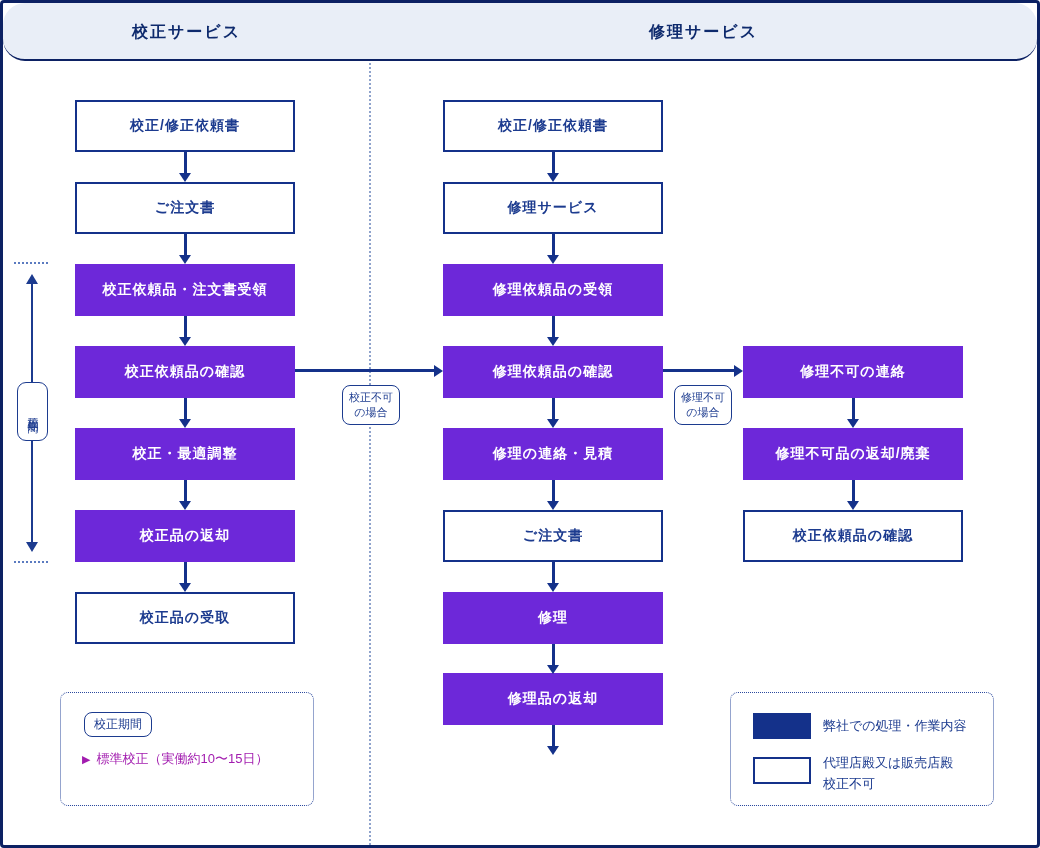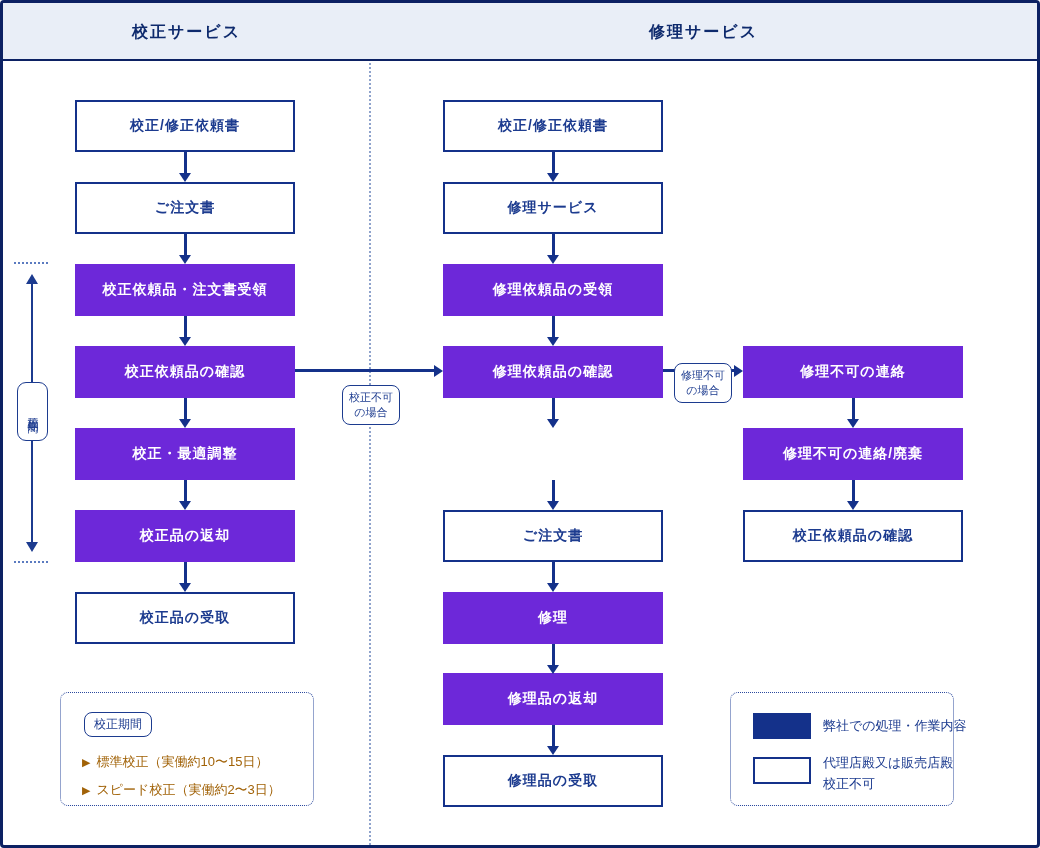--- a/index.html
+++ b/index.html
@@ -4,21 +4,21 @@
 <style>
   html,body { margin:0; padding:0; background:#ffffff; }
   * { box-sizing:border-box; }
   .canvas {
     position:relative; width:1040px; height:848px; background:#ffffff;
     border:3px solid #0c2163; border-radius:4px; overflow:hidden;
     font-family:"Liberation Sans","DejaVu Sans",sans-serif; color:#1c3b8f;
   }
   
   .header { position:absolute; top:0; left:0; right:0; height:58px;
-    background:#e9eef7; border-bottom:2px solid #0c2163; }
+    background:#e9eef7; border-bottom:2px solid #0c2163;border-radius:22px; }
   .header .title { position:absolute; top:0; height:58px; line-height:58px;
     text-align:center; font-size:16px; font-weight:bold; letter-spacing:2px; color:#0e2a6d; }
   .title-left  { left:0; width:367px; }
   .title-right { left:367px; right:0;font-family:Liberation Serif, serif; }
   .divider { position:absolute; top:0; bottom:0; left:366px; width:0;
     border-left:2px dotted #8fa3cc; z-index:0; }
   
   .box { position:absolute; width:220px; height:52px; display:flex;
     align-items:center; justify-content:center; text-align:center;
     font-size:14px; font-weight:bold; letter-spacing:1px; z-index:1; }
@@ -41,21 +41,21 @@
     border-top:6px solid transparent; border-bottom:6px solid transparent;
     border-left:9px solid #14318a; }
   .ha1 { left:292px; top:366px; width:139px; }
   .ha2 { left:660px; top:366px; width:71px; }
   
   .cond { position:absolute; width:58px; background:#ffffff;
     border:1.5px solid #1c3b8f; border-radius:8px; color:#1c3b8f;
     font-size:11px; line-height:1.35; text-align:center; padding:4px 2px; z-index:2; }
   .cond span { display:block; }
   .cond1 { left:339px; top:382px; }
-  .cond2 { left:671px; top:360px; }
+  .cond2 { left:671px; top:382px; }
   
   .dotline { position:absolute; width:34px; height:0;
     border-top:2px dotted #5b7bc0; z-index:1; }
   .dot-top { left:11px; top:259px; }
   .dot-bottom { left:11px; top:558px; }
   .period-line { position:absolute; left:28px; top:280px; width:2px; height:260px;
     background:#1c3b8f; z-index:1; }
   .tri-up, .tri-down { position:absolute; left:23px; width:0; height:0; z-index:1; }
   .tri-up { top:271px; border-left:6px solid transparent; border-right:6px solid transparent;
     border-bottom:10px solid #1c3b8f; }
@@ -66,23 +66,23 @@
     display:flex; align-items:center; justify-content:center;
     writing-mode:vertical-rl; text-orientation:upright;
     font-size:11px; letter-spacing:2px; color:#1c3b8f; z-index:3; }
   
   .panel { position:absolute; border:1.5px dotted #2c4a9e; border-radius:8px;
     background:#ffffff; z-index:1; }
   .panel-info { left:57px; top:689px; width:254px; height:114px; }
   .chip { position:absolute; left:23px; top:19px; border:1.5px solid #1c3b8f;
     border-radius:8px; padding:3px 9px; font-size:12px; color:#1c3b8f; background:#fff; }
   .bullets { position:absolute; left:21px; top:55px; }
-  .bullet-line { font-size:13px; color:#a16207; line-height:28px; white-space:nowrap; }
+  .bullet-line { font-size:13px; color:#a21caf; line-height:21px; white-space:nowrap; }
   .bullet-glyph { font-size:11px; margin-right:6px; }
-  .panel-legend { left:727px; top:689px; width:224px; height:114px; }
+  .panel-legend { left:727px; top:689px; width:264px; height:114px; }
   .swatch { position:absolute; left:22px; width:58px; }
   .swatch-filled  { top:20px; height:26px; background:#14318a; }
   .swatch-outline { top:64px; height:27px; background:#fff; border:2px solid #14318a; }
   .legend-label { position:absolute; left:92px; font-size:13px; color:#1c3b8f; white-space:nowrap; }
   .legend-label-1 { top:20px; line-height:26px; }
   .legend-label-2 { top:59px; line-height:21px; }
   .legend-label-2 span { display:block; }
 </style>
 </head>
 <body>
@@ -101,27 +101,27 @@
   <div class="box filled cL r3">校正依頼品・注文書受領</div>
   <div class="box filled cL r4">校正依頼品の確認</div>
   <div class="box filled cL r5">校正・最適調整</div>
   <div class="box filled cL r6">校正品の返却</div>
   <div class="box outline cL r7">校正品の受取</div>
 
   <div class="box outline cM r1">校正/修正依頼書</div>
   <div class="box outline cM r2">修理サービス</div>
   <div class="box filled cM r3">修理依頼品の受領</div>
   <div class="box filled cM r4">修理依頼品の確認</div>
+  <div class="box filled cM r5">修理の連絡・見積</div>
   <div class="box outline cM r6">ご注文書</div>
   <div class="box filled cM r8">修理品の返却</div>
   <div class="box filled cM r7">修理</div>
-  <div class="box outline cM r9">修理品の受取</div>
 
   <div class="box filled cR r4">修理不可の連絡</div>
-  <div class="box filled cR r5">修理不可の連絡/廃棄</div>
+  <div class="box filled cR r5">修理不可品の返却/廃棄</div>
   <div class="box outline cR r6">校正依頼品の確認</div>
 
   <div class="va vaL g1"></div>
   <div class="va vaL g2"></div>
   <div class="va vaL g3"></div>
   <div class="va vaL g4"></div>
   <div class="va vaL g5"></div>
   <div class="va vaL g6"></div>
 
   <div class="va vaM g1"></div>
@@ -152,21 +152,20 @@
   <div class="dotline dot-bottom"></div>
   <div class="tri-up"></div>
   <div class="period-line"></div>
   <div class="tri-down"></div>
   <div class="period-label">校正期間</div>
 
   <div class="panel panel-info">
     <div class="chip">校正期間</div>
     <div class="bullets">
       <div class="bullet-line"><span class="bullet-glyph">▶</span><span>標準校正（実働約10〜15日）</span></div>
-      <div class="bullet-line"><span class="bullet-glyph">▶</span><span>スピード校正（実働約2〜3日）</span></div>
     </div>
   </div>
 
   <div class="panel panel-legend">
     <div class="swatch swatch-filled"></div>
     <div class="legend-label legend-label-1">弊社での処理・作業内容</div>
     <div class="swatch swatch-outline"></div>
     <div class="legend-label legend-label-2">
       <span>代理店殿又は販売店殿</span>
       <span>校正不可</span>

